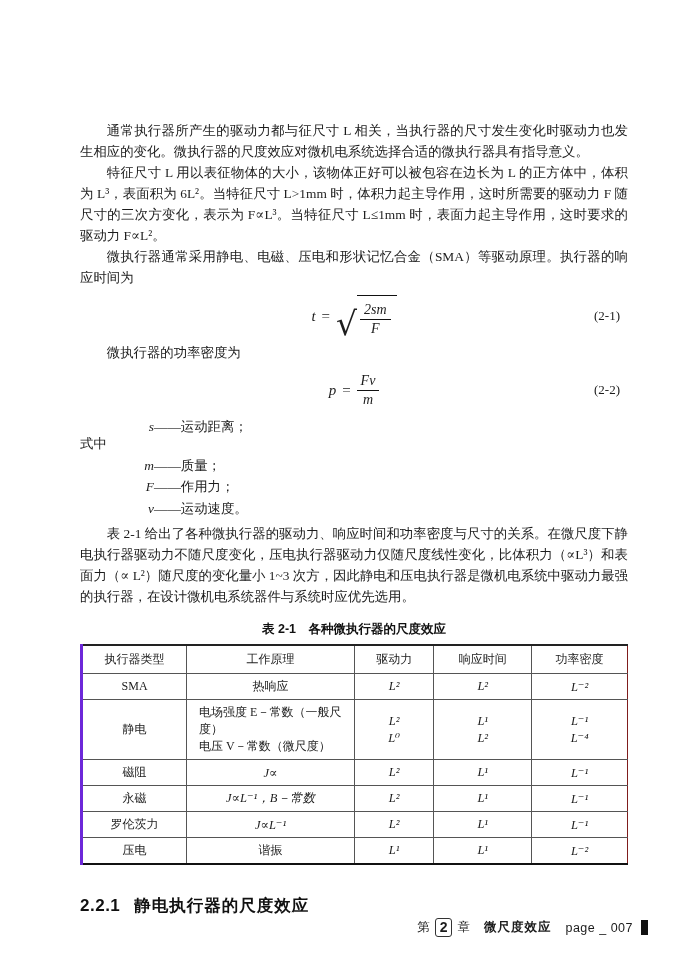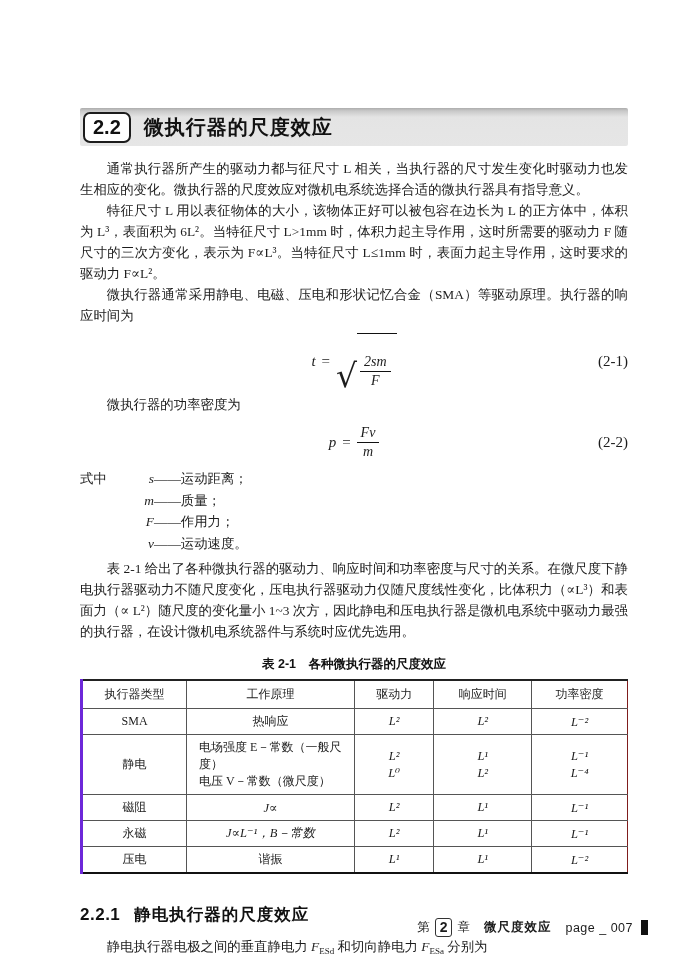--- a/index.html
+++ b/index.html
@@ -27,28 +27,28 @@
             margin:7px 0 5px 0; min-height:40px; }
   .eq-center { display:inline-flex; align-items:center; font-size:15px; font-style:italic; }
   .eq-rel { margin:0 6px; font-style:normal; }
   .frac { display:inline-flex; flex-direction:column; align-items:center; vertical-align:middle;
           font-size:14px; line-height:1.15; }
   .frac .num { border-bottom:1.2px solid #111; padding:0 4px 1px 4px; }
   .frac .den { padding-top:1px; }
   .sqrt { display:inline-flex; align-items:stretch; }
   .sqrt-sym { font-style:normal; font-family:"DejaVu Sans",sans-serif; font-size:33px; line-height:1;
               align-self:flex-end; transform:translateY(3px); }
-  .sqrt-body { border-top:1.4px solid #111; padding:20px 6px 0 3px; display:flex; align-items:center; }
-  .eq-tag { position:absolute; right:0; font-size:15px; font-style:normal; color:#1c1c1c; }
+  .sqrt-body { border-top:1.4px solid #111; padding:6px 6px 0 3px; display:flex; align-items:center; }
+  .eq-tag { position:absolute; right:8px; font-size:13px; font-style:normal; color:#1c1c1c; }
   sub.msub { font-size:9px; font-style:normal; vertical-align:-3px; letter-spacing:0; }
 
   
   .where { margin-top:6px; font-size:13.4px; line-height:21.5px; }
   .where-row { display:flex; }
-  .where-label { width:44px; }
+  .where-label { width:44px;margin-top:17px; }
   .where-sym { width:30px; text-align:right; font-style:italic; }
   .where-desc { }
 
   
   .tbl-title { text-align:center; font-family:"Liberation Sans","DejaVu Sans",sans-serif;
                font-weight:bold; font-size:12.5px; margin:14px 0 6px 0; color:#111; }
   table.scal { width:100%; border-collapse:collapse; border-top:2px solid #222; border-bottom:2.4px solid #111;
                font-size:12px; color:#1c1c1c; }
   table.scal td { border:1px solid #555; text-align:center; vertical-align:middle; padding:4px 4px; }
   table.scal td:first-child { border-left:3px solid #6d28d9; }
@@ -74,24 +74,20 @@
               font-size:14px; line-height:17px; margin-right:5px; }
   .foot-title { font-weight:bold; margin-left:9px; letter-spacing:1px; }
   .foot-page { margin-left:14px; letter-spacing:0.5px; }
   .foot-bar { width:7px; height:15px; background:#111; margin-left:8px; }
 </style>
 </head>
 <body>
 
 <div class="content">
 
-  <div class="sec-band">
-    <span class="sec-num">2.2</span>
-    <span class="sec-title">微执行器的尺度效应</span>
-  </div>
 
   <p class="para mt">通常执行器所产生的驱动力都与征尺寸 L 相关，当执行器的尺寸发生变化时驱动力也发生相应的变化。微执行器的尺度效应对微机电系统选择合适的微执行器具有指导意义。</p>
   <p class="para">特征尺寸 L 用以表征物体的大小，该物体正好可以被包容在边长为 L 的正方体中，体积为 L³，表面积为 6L²。当特征尺寸 L&gt;1mm 时，体积力起主导作用，这时所需要的驱动力 F 随尺寸的三次方变化，表示为 F∝L³。当特征尺寸 L≤1mm 时，表面力起主导作用，这时要求的驱动力 F∝L²。</p>
   <p class="para">微执行器通常采用静电、电磁、压电和形状记忆合金（SMA）等驱动原理。执行器的响应时间为</p>
 
   <div class="eq-row">
     <span class="eq-center">
       <span class="var">t</span>
       <span class="eq-rel">=</span>
       <span class="sqrt">
@@ -190,35 +186,41 @@
         <td class="mathcell">L⁻¹</td>
       </tr>
       <tr>
         <td>永磁</td>
         <td class="mathcell">J∝L⁻¹，B－常数</td>
         <td class="mathcell">L²</td>
         <td class="mathcell">L¹</td>
         <td class="mathcell">L⁻¹</td>
       </tr>
       <tr>
+        <td>罗伦茨力</td>
+        <td class="mathcell">J∝L⁻¹</td>
+        <td class="mathcell">L²</td>
+        <td class="mathcell">L¹</td>
+        <td class="mathcell">L⁻¹</td>
+      </tr>
+      <tr>
         <td>压电</td>
         <td>谐振</td>
         <td class="mathcell">L¹</td>
         <td class="mathcell">L¹</td>
         <td class="mathcell">L⁻²</td>
       </tr>
     </tbody>
   </table>
 
   <div class="subsec">
     <span class="subsec-num">2.2.1</span>
     <span class="subsec-title">静电执行器的尺度效应</span>
   </div>
 
-  <p class="para subsec-para"><span>静电执行器电极之间的垂直静电力 </span><span class="var">F</span><sub class="msub">ESd</sub><span> 和切向静电力 </span><span class="var">F</span><sub class="msub">ESa</sub><span> 分别为</span></p>
 
 </div>
 
 <div class="footer">
   <span class="foot-ch">第</span>
   <span class="foot-num">2</span>
   <span class="foot-ch">章</span>
   <span class="foot-title">微尺度效应</span>
   <span class="foot-page">page _ 007</span>
   <span class="foot-bar"></span>

